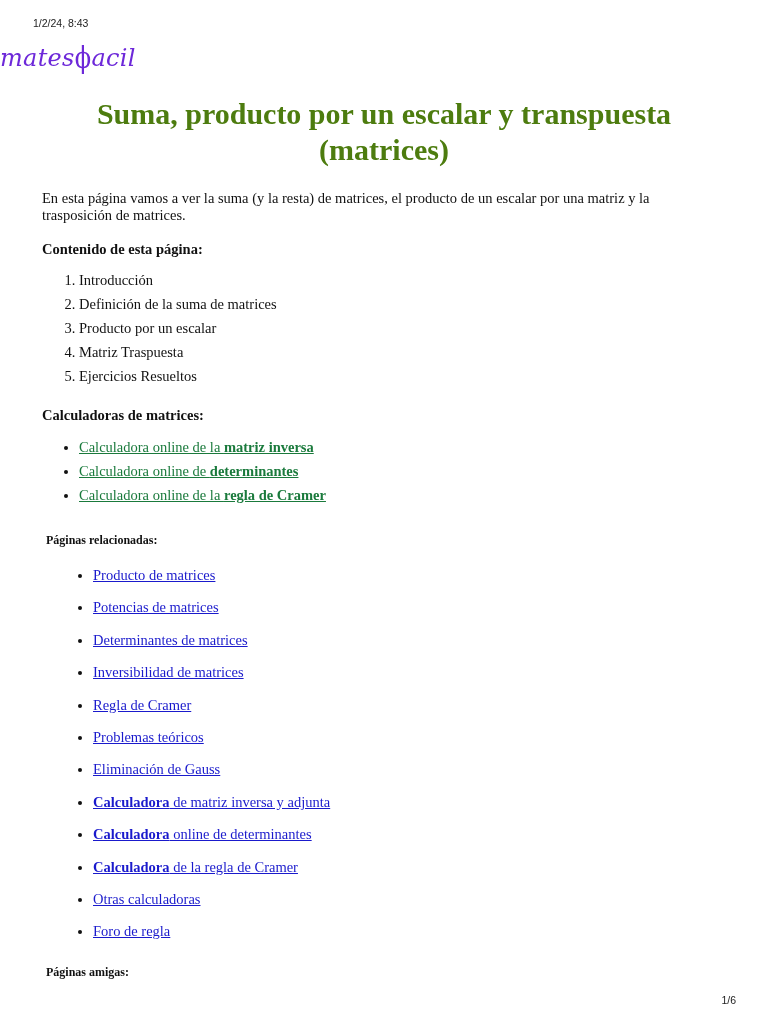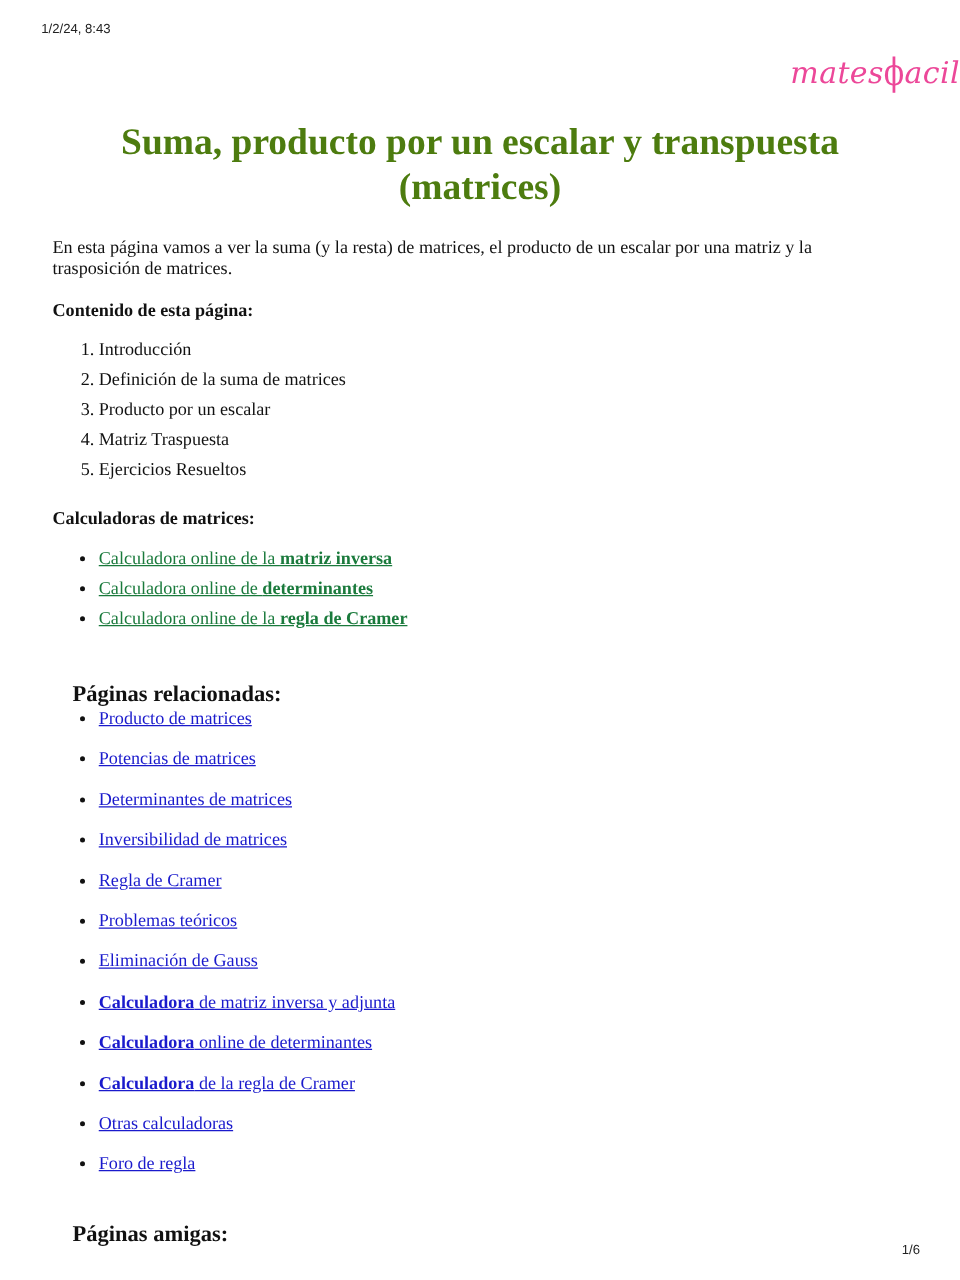--- a/index.html
+++ b/index.html
@@ -8,49 +8,49 @@
     background: #ffffff; color: #111111;
     font-family: "Liberation Serif", "DejaVu Serif", serif;
   }
   .print-header {
     position: absolute; top: 17px; left: 0; width: 768px; height: 14px;
     font-family: "Liberation Sans", "DejaVu Sans", sans-serif; font-size: 10.5px; color: #222;
   }
   .print-header .date { position: absolute; left: 33px; top: 0; }
   .print-header .title { position: absolute; left: 0; width: 768px; text-align: center; top: 0; padding-left: 94px; box-sizing: border-box; }
   .logo {
-    position: absolute; top: 44px; left: 0; width: 768px; text-align: right;
+    position: absolute; top: 44px; left: 0; width: 768px; text-align: left;
     font-family: "DejaVu Serif", "Liberation Serif", serif; font-style: italic;
-    font-size: 24px; color: #ec4899; letter-spacing: 0.3px;
+    font-size: 24px; color: #6d28d9; letter-spacing: 0.3px;
   }
   .logo .glyph { display: inline-block; transform: scaleY(1.25); font-style: normal; }
   h1 {
     position: absolute; top: 96px; left: 60px; width: 648px; margin: 0;
     text-align: center; font-size: 30px; line-height: 36px; font-weight: bold; color: #4d7c0f;
   }
   .intro {
     position: absolute; top: 190px; left: 42px; width: 680px; margin: 0;
     font-size: 14.5px; line-height: 17px;
   }
   .sec-label {
     position: absolute; left: 42px; margin: 0; font-size: 14.5px; font-weight: bold;
   }
   .h2 {
-    position: absolute; left: 42px; margin: 16px; font-size: 18px; font-weight: bold;
+    position: absolute; left: 42px; margin: 4px; font-size: 12px; font-weight: bold;
   }
   ol.toc, ul.calc, ul.rel {
     position: absolute; left: 42px; margin: 0; padding-left: 37px; font-size: 14.5px;
   }
   ol.toc { top: 271px; }
   ol.toc li { height: 24px; line-height: 18px; }
   ul.calc { top: 438px; }
   ul.calc li { height: 24px; line-height: 18px; }
   ul.calc a { color: #1a7a3c; text-decoration: underline; }
   ul.rel { top: 566px; }
-  ul.rel li { height: 32.4px; line-height: 18px; }
+  ul.rel li { height: 32.4px; line-height: 18px; margin-left: 14px; }
   ul.rel a { color: #1a1acc; text-decoration: underline; }
   b { font-weight: bold; }
   .print-footer {
     position: absolute; top: 994px; left: 0; width: 768px; height: 14px;
     font-family: "Liberation Sans", "DejaVu Sans", sans-serif; font-size: 10.5px; color: #222;
   }
   .print-footer .url { position: absolute; left: 33px; top: 0; }
   .print-footer .page { position: absolute; right: 32px; top: 0; }
 </style>
 </head>

